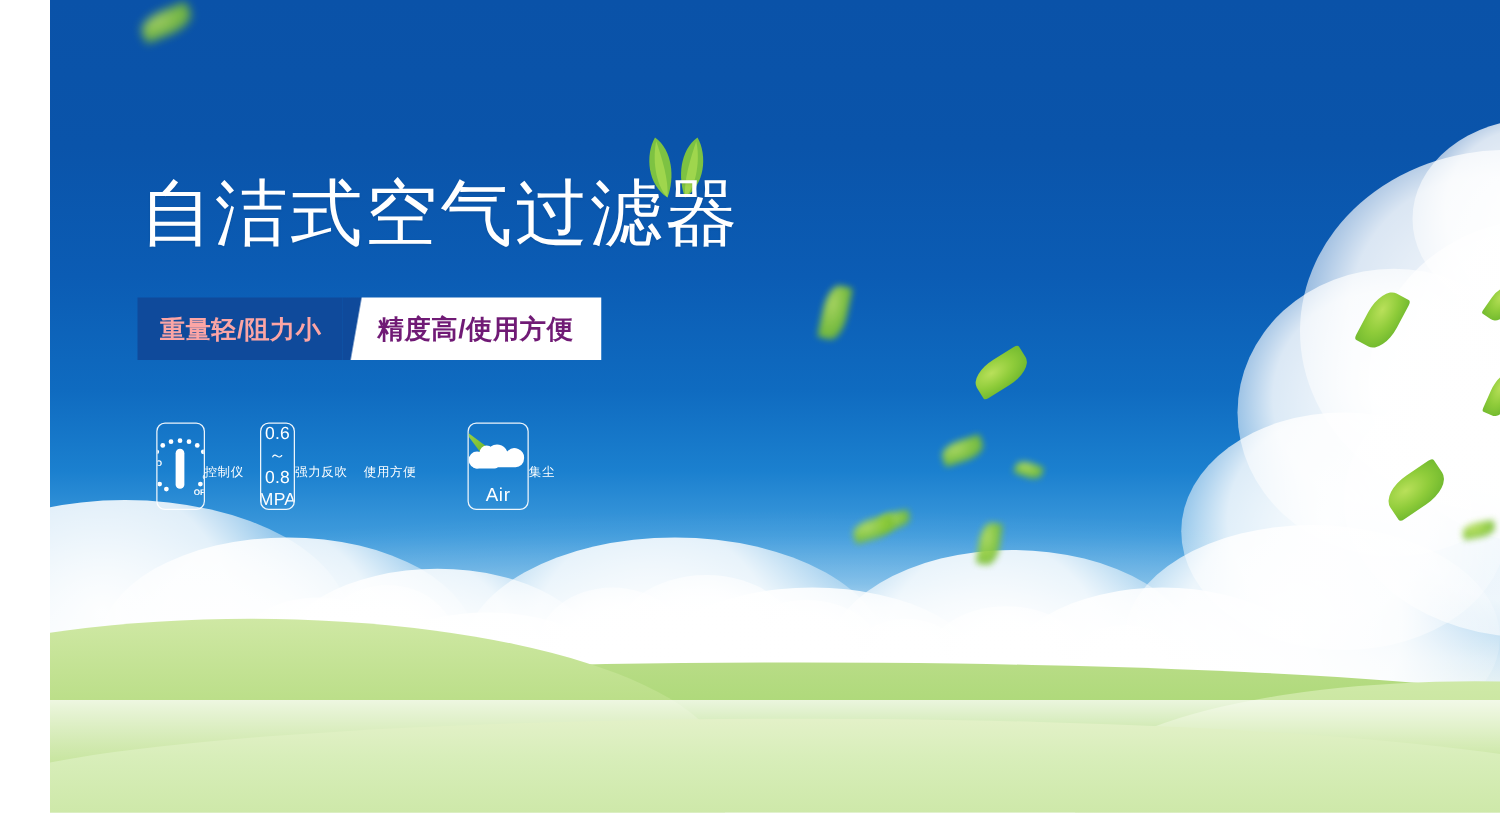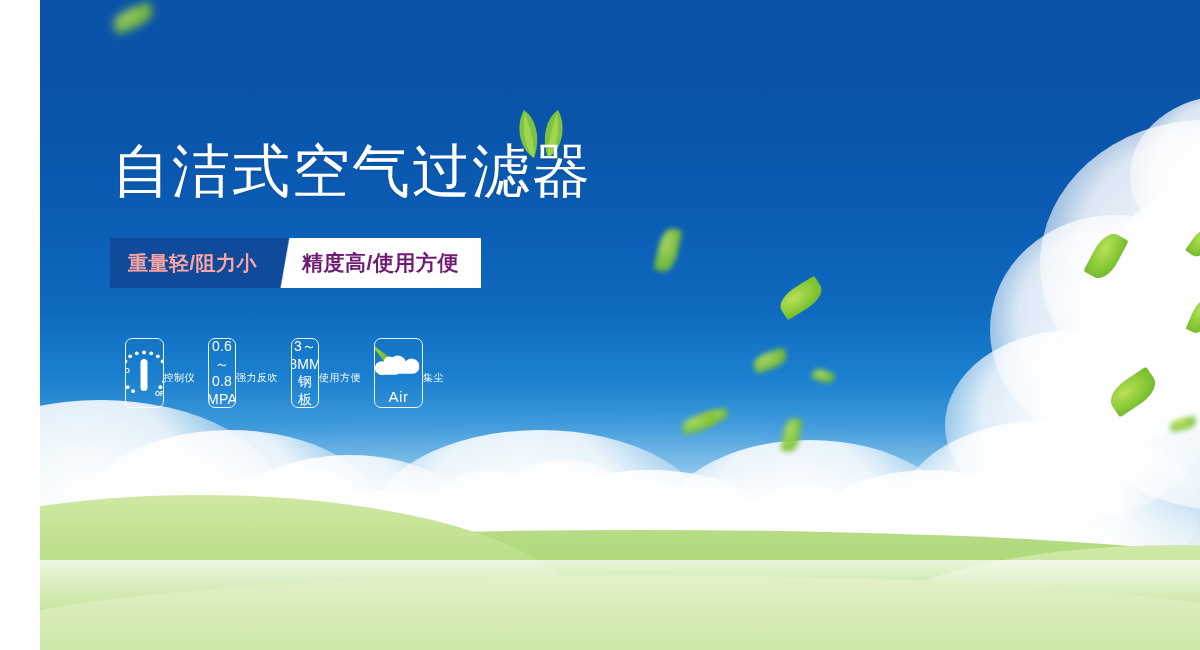--- a/index.html
+++ b/index.html
@@ -376,24 +376,20 @@
       <div class="feature">
         <div class="feature-box">
           <div class="feature-text">0.6～0.8</div>
           <div class="feature-text">MPA</div>
         </div>
         <div class="feature-label">强力反吹</div>
       </div>
 
 
       <div class="feature">
-        <div class="feature-box">
-          <div class="feature-text">3～8MM</div>
-          <div class="feature-text">钢板</div>
-        </div>
         <div class="feature-label">使用方便</div>
       </div>
 
       <div class="feature">
         <div class="feature-box">
           <svg width="64" height="48" viewBox="0 0 64 48" style="margin-top:2px">
             <defs>
               <linearGradient id="lf" x1="0" y1="0" x2="1" y2="1">
                 <stop offset="0%" stop-color="#a8d94b"></stop>
                 <stop offset="100%" stop-color="#5fae28"></stop>

